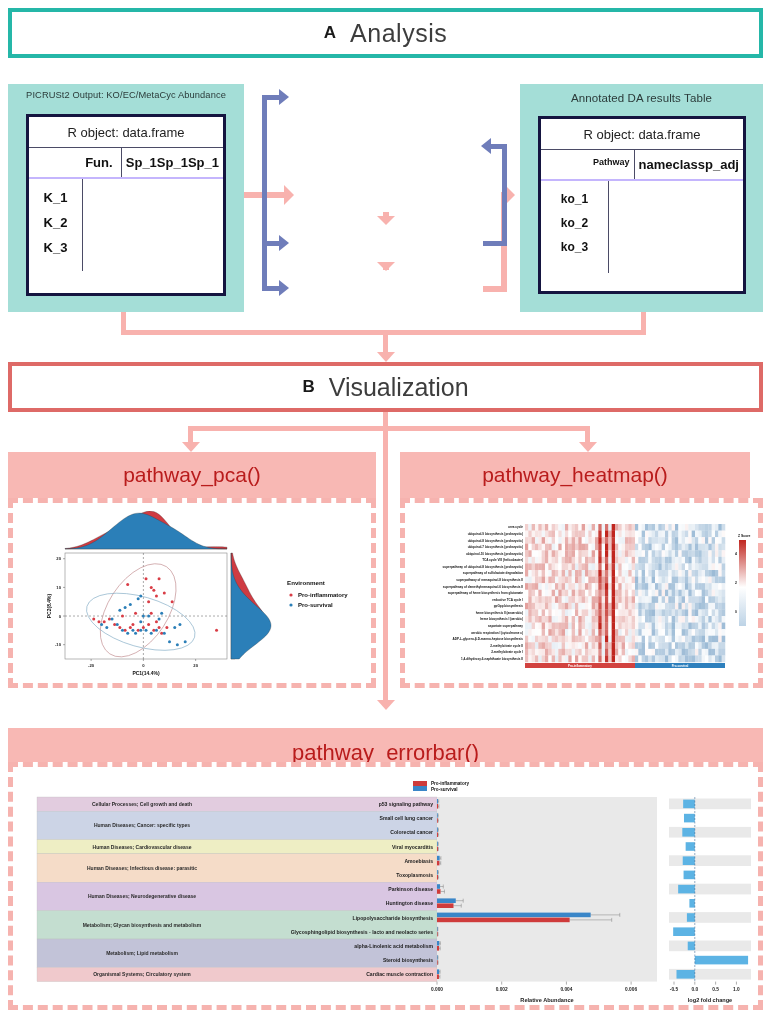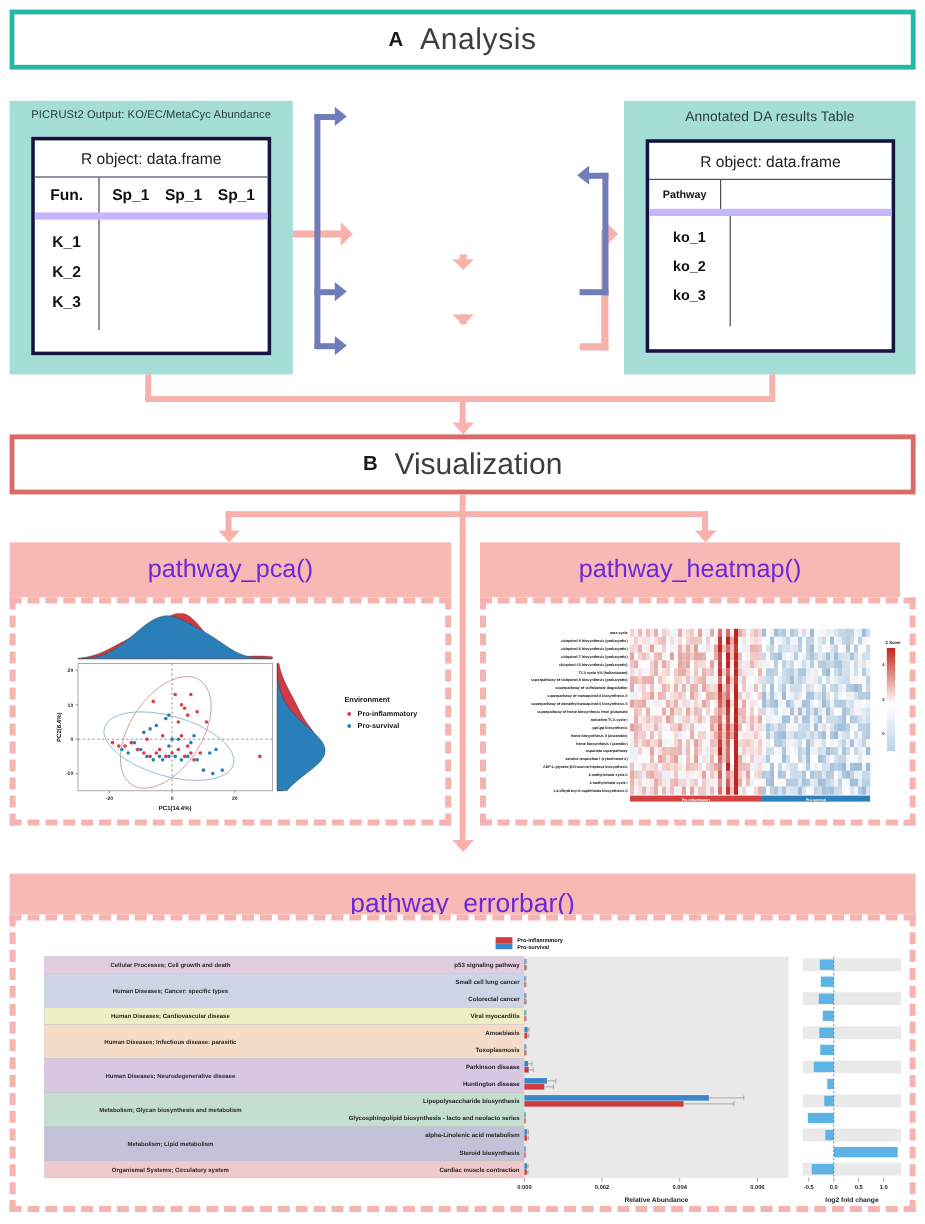--- a/index.html
+++ b/index.html
@@ -36,22 +36,22 @@
   .df-box {
     position:absolute; background:#ffffff; border:3px solid #151540;
   }
   .df-left { left:18px; top:30px; width:200px; height:182px; }
   .df-right{ left:18px; top:32px; width:208px; height:178px; }
   .df-title {
     text-align:center; font-size:13px; color:#222; padding:8px 0 7px 0;
     border-bottom:1px solid #4b4b66;
   }
   .df-hdr {
-    display:flex; border-bottom:6px solid #c4b5fd; font-weight:bold;
-    font-size:13px; color:#111;
+    display:flex; border-bottom:2px solid #c4b5fd; font-weight:bold;
+    font-size:13px; color:#111;padding-left:48px;
   }
   .df-hdr .c0 { width:54px; text-align:center; padding:7px 0; border-right:1px solid #4b4b66;}
   .df-hdr .rest { flex:1; display:flex; justify-content:space-around; padding:7px 4px; }
   .df-body { display:flex; height:92px; }
   .df-body .c0 {
     width:54px; border-right:1px solid #4b4b66; padding-top:6px;
   }
   .df-body .c0 div { font-weight:bold; font-size:13px; text-align:center; padding:5px 0; color:#111;}
   .df-body .rest { flex:1; }
 
@@ -75,21 +75,21 @@
 
   
   .dashbox {
     position:absolute;
     border:5px dashed #f6b3af;
     background:#ffffff;
   }
   .pinkcap {
     position:absolute; background:#f8b8b4;
     display:flex; align-items:center; justify-content:center;
-    color:#6d28d9;
+    color:#b91c1c;
   }
   .pca-cap { left:8px; top:452px; width:368px; height:46px; font-size:21px; }
   .hm-cap  { left:400px; top:452px; width:350px; height:46px; font-size:21px; }
   .eb-cap  { left:8px; top:714px; width:755px; height:50px; font-size:22px;margin-top:14px; }
 
   .pca-box { left:8px; top:498px; width:368px; height:190px; }
   .hm-box  { left:400px; top:498px; width:363px; height:190px; }
   .eb-box  { left:8px; top:762px; width:755px; height:248px; }
 
   
@@ -125,20 +125,25 @@
     </div>
   </div>
 </div>
 
 <div class="panel-teal panel-right">
   <div class="panel-cap big">Annotated DA results Table</div>
   <div class="df-box df-right">
     <div class="df-title">R object: data.frame</div>
     <div class="df-hdr">
       <div class="c0">Pathway</div>
+      <div class="rest">
+        <span>name</span>
+        <span>class</span>
+        <span>p_adj</span>
+      </div>
     </div>
     <div class="df-body">
       <div class="c0">
         <div>ko_1</div>
         <div>ko_2</div>
         <div>ko_3</div>
       </div>
       <div class="rest"></div>
     </div>
   </div>

